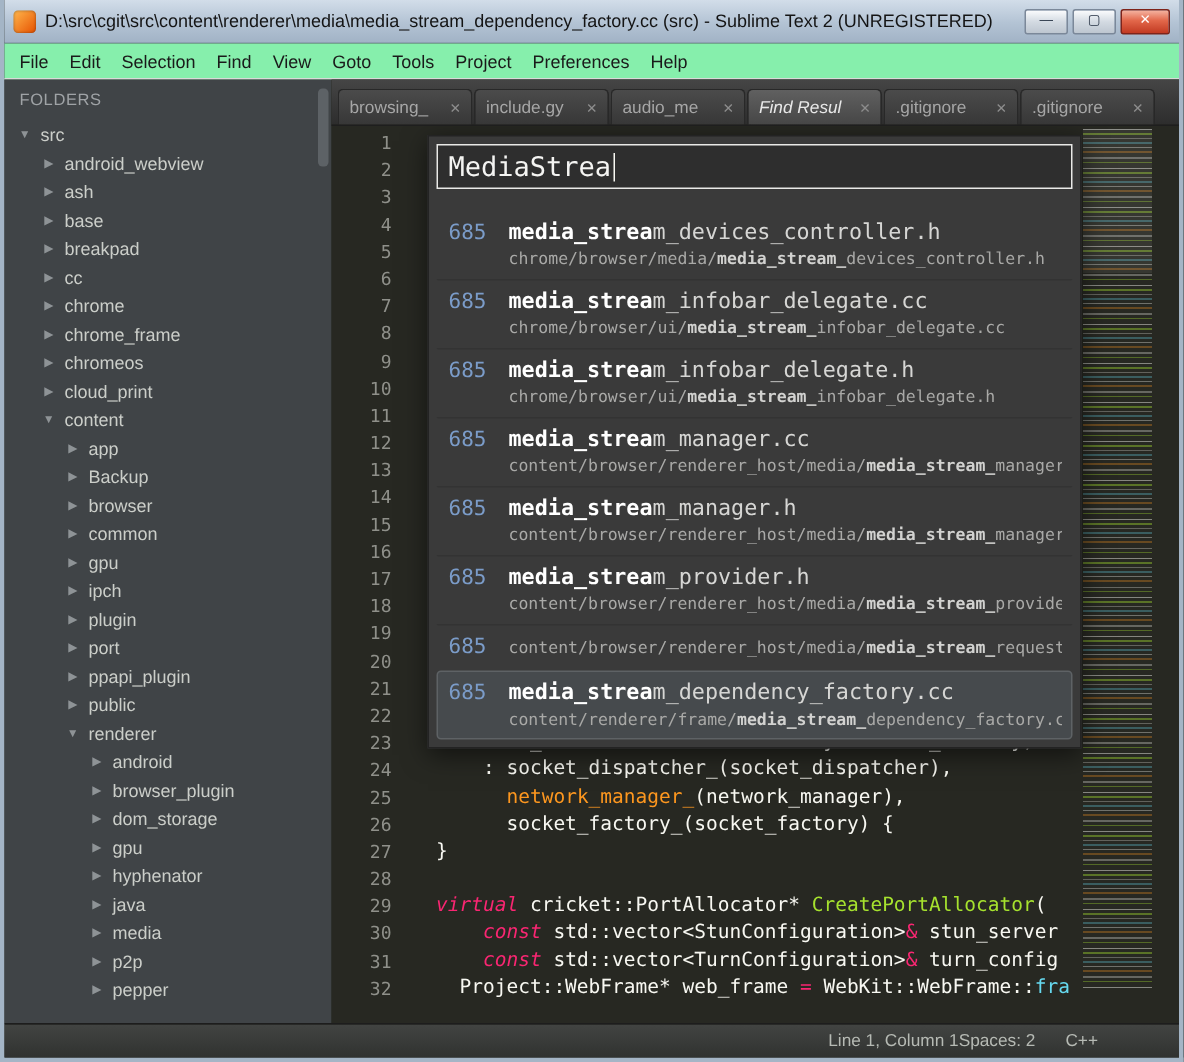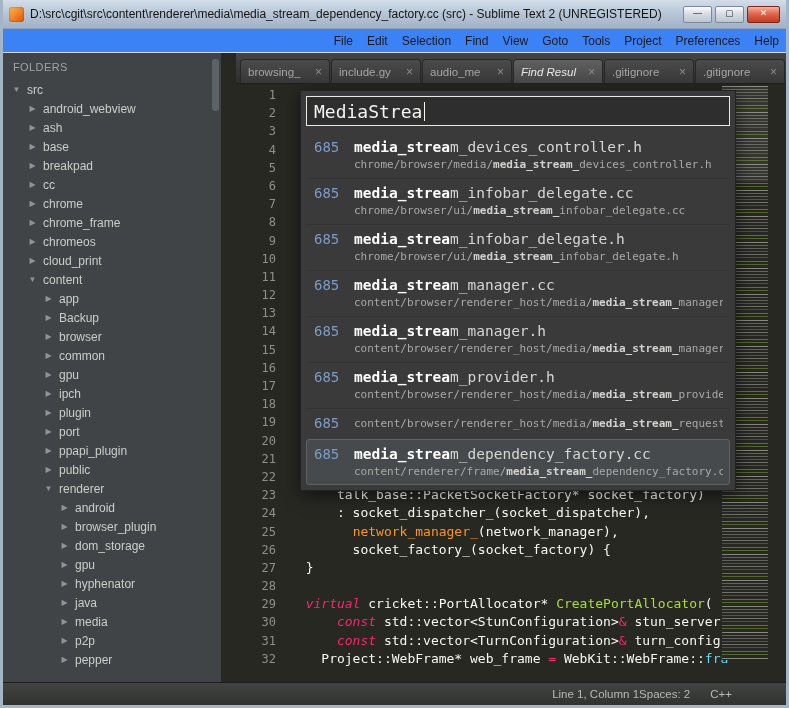--- a/index.html
+++ b/index.html
@@ -28,26 +28,26 @@
     font-size:9px;line-height:13px;text-align:center;color:#243042;
     background:linear-gradient(#fbfcfd,#d3dae2 50%,#bdc6d0);
     border-color:#7b8899;cursor:default;
   }
   .win-btn.close{
     background:linear-gradient(#f4b3a0,#e2674a 45%,#c23a22);
     color:#fff;border-color:#7e241a;width:31px;
   }
   
   .menubar{
-    flex:0 0 23px;height:23px;background:#3b82f6;display:flex;align-items:center;
-    padding-left:3px;border-bottom:1px solid #d9d9d9;justify-content:flex-end;
+    flex:0 0 23px;height:23px;background:#86efac;display:flex;align-items:center;
+    padding-left:3px;border-bottom:1px solid #d9d9d9;
   }
   .menu-item{font-size:12px;color:#1a1a1a;padding:3px 7px;white-space:nowrap;}
   
-  .main{flex:1;display:flex;min-height:0;gap:15px;}
+  .main{flex:1;display:flex;min-height:0;}
   
   .sidebar{
     flex:0 0 218px;width:218px;background:#404447;position:relative;
     overflow:hidden;
   }
   .sidebar-header{font-size:11px;color:#9fa3a6;padding:8px 0 7px 10px;letter-spacing:.4px;}
   .tree-row{height:19px;display:flex;align-items:center;font-size:12px;white-space:nowrap;cursor:default;}
   .arrow{width:11px;flex:0 0 11px;font-size:8px;color:#8e9396;text-align:center;margin-right:5px;}
   .tree-label{color:#cbcec9;}
   .side-scroll{position:absolute;right:2px;top:6px;width:7px;height:52px;border-radius:3px;background:#5d6266;}
@@ -99,21 +99,21 @@
     position:absolute;left:64px;top:6px;width:436px;z-index:5;box-sizing:border-box;
     background:#3a3a3a;border:1px solid #232323;padding:5px;
     box-shadow:0 4px 16px rgba(0,0,0,.55);
   }
   .overlay-input{
     height:28px;background:#2e2e2e;border:1px solid #e9e9e7;
     display:flex;align-items:center;padding:0 7px;
     font-size:18px;color:#f4f4f2;
   }
   .caret{width:1px;height:19px;background:#f8f8f2;margin-left:2px;}
-  #results{margin-top:6px;}
+  #results{margin-top:14px;}
   .result{
     display:flex;align-items:flex-start;padding:6px 6px 6px 4px;
     border:1px solid transparent;cursor:default;
   }
   .result + .result{border-top:1px solid #333333;}
   .result .badge{flex:0 0 40px;width:40px;color:#7b9cc9;font-size:14px;line-height:17px;padding-left:3px;}
   .result-main{flex:1;min-width:0;}
   .result-file{font-size:14.5px;line-height:17px;color:#d6d6d4;white-space:nowrap;overflow:hidden;}
   .result-file .match{font-weight:bold;color:#ffffff;}
   .result-path{font-size:11px;line-height:13px;color:#a9a9a7;margin-top:2px;white-space:nowrap;overflow:hidden;}

